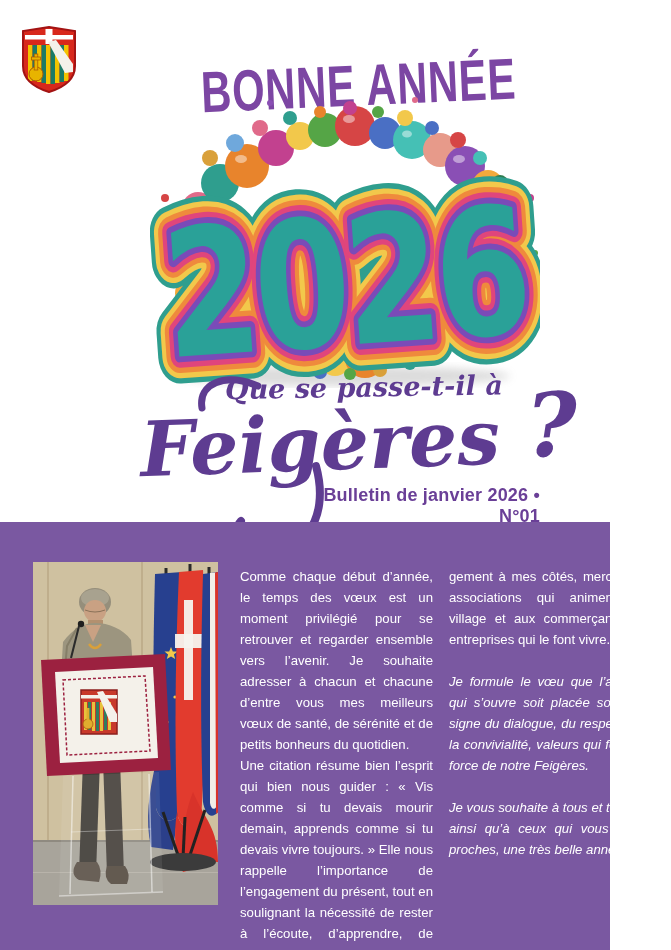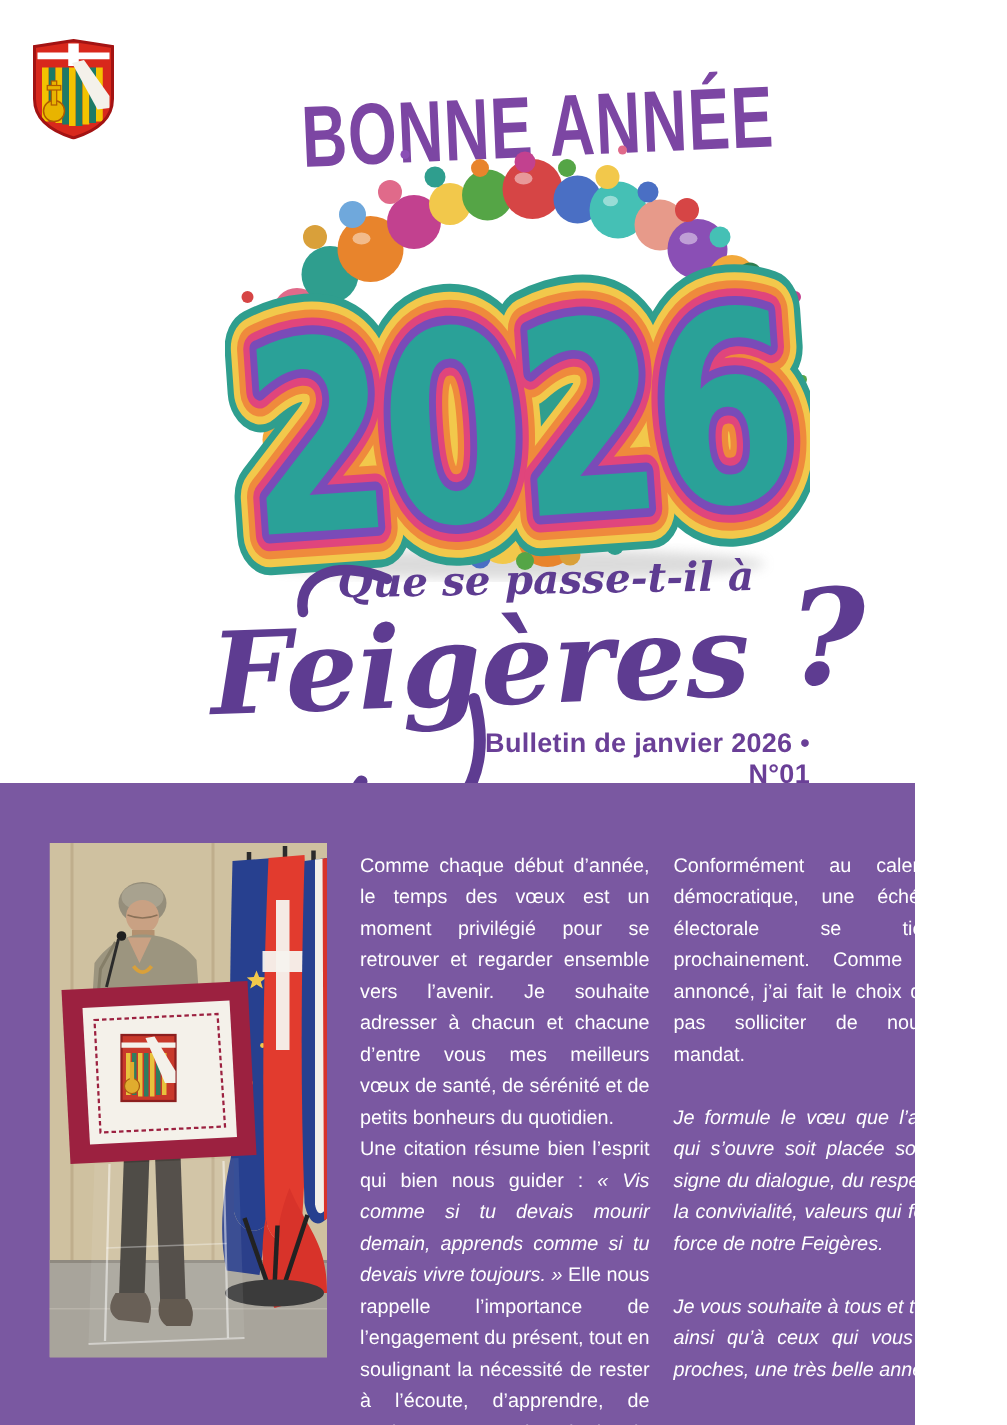--- a/index.html
+++ b/index.html
@@ -46,21 +46,21 @@
   .band{position:absolute;left:0;top:522px;width:610px;height:428px;background:#7a58a1;}
 
   .photo{position:absolute;left:33px;top:40px;width:185px;height:343px;}
 
   .columns{
     position:absolute;left:240px;top:44px;width:402px;display:flex;gap:16px;
   }
   .col{flex:0 0 193px;width:193px;color:#ffffff;font-size:13.2px;line-height:21px;text-align:justify;}
   .col p{margin:0;}
   .col p.gap{margin-top:21px;font-style:italic;}
-  .quote-italic{font-style:italic;}
+  .quote-italic{}
 </style>
 </head>
 <body>
 
 <div class="page">
 
   <svg class="coat" viewBox="0 0 56 67">
     <path d="M28 1 L54 5 L54 40 Q54 58 28 66 Q2 58 2 40 L2 5 Z" fill="#d8281c"></path>
     <rect x="4" y="9" width="48" height="4.5" fill="#ffffff"></rect>
     <rect x="24.5" y="3" width="7" height="15" fill="#ffffff"></rect>
@@ -272,21 +272,21 @@
       <line x1="26" y1="334" x2="130" y2="330" stroke="#ffffff" stroke-width="1.5" opacity="0.45"></line>
     </svg>
 
     <div class="columns">
       <div class="col">
         <p>Comme chaque début d’année, le temps des vœux est un moment privilégié pour se retrouver et regarder ensemble vers l’avenir. Je souhaite adresser à chacun et chacune d’entre vous mes meilleurs vœux de santé, de sérénité et de petits bonheurs du quotidien.</p>
         <p><span>Une citation résume bien l’esprit qui bien nous guider : </span><span class="quote-italic">« Vis comme si tu devais mourir demain, apprends comme si tu devais vivre toujours. »</span><span> Elle nous rappelle l’importance de l’engagement du présent, tout en soulignant la nécessité de rester à l’écoute, d’apprendre, de s’adapter au service de la vie collective.</span></p>
 
       </div>
       <div class="col">
-        <p>Conformément au calendrier démocratique, une échéance électorale se tiendra prochainement. Comme déjà annoncé, j’ai fait le choix de ne pas solliciter de nouveau mandat.</p>
+        <p>gement à mes côtés, merci aux associations qui animent le village et aux commerçants et entreprises qui le font vivre.</p>
         <p class="gap">Je formule le vœu que l’année qui s’ouvre soit placée sous le signe du dialogue, du respect de la convivialité, valeurs qui font la force de notre Feigères.</p>
         <p class="gap">Je vous souhaite à tous et toutes ainsi qu’à ceux qui vous sont proches, une très belle année.</p>
 
       </div>
     </div>
   </div>
 
 </div>
 
 </body></html>

